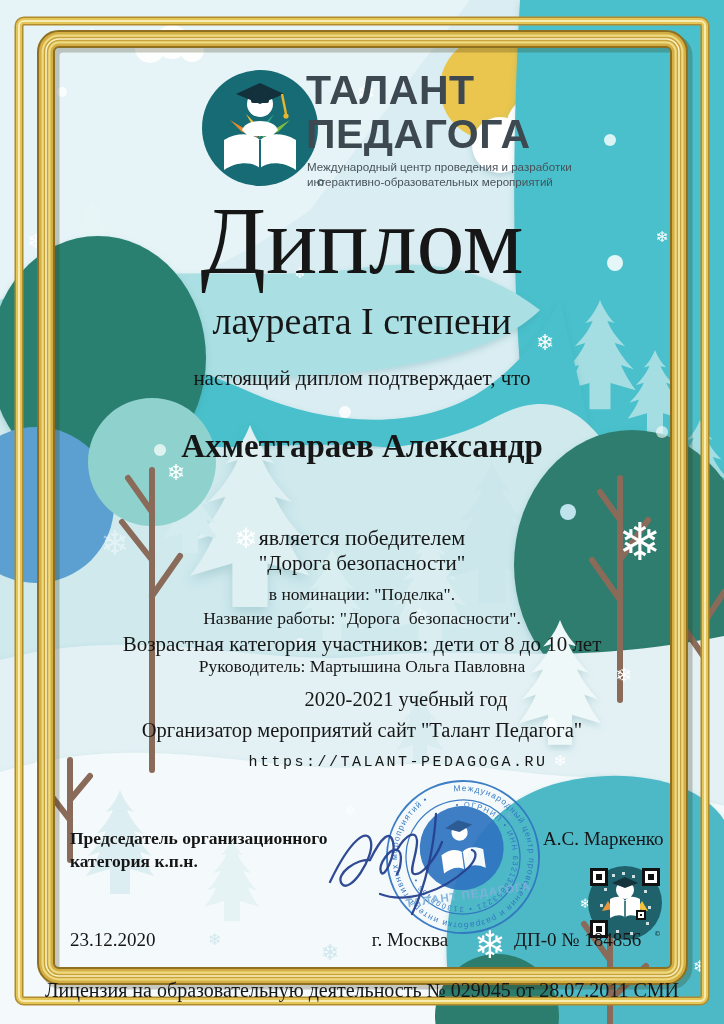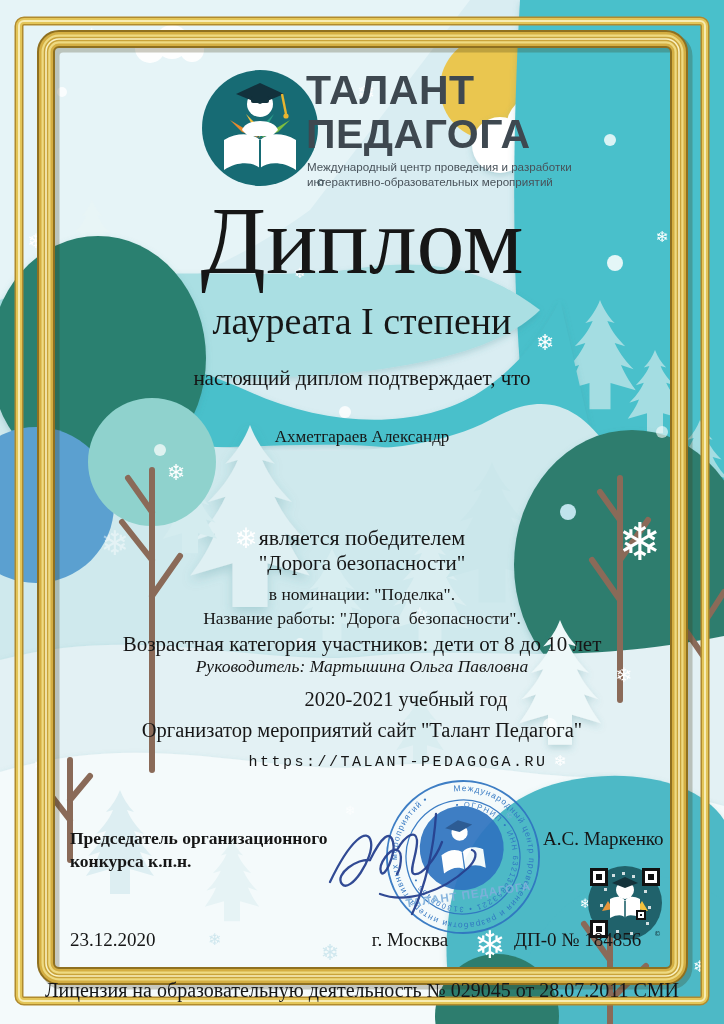--- a/index.html
+++ b/index.html
@@ -176,34 +176,34 @@
     <div>интерактивно-образовательных мероприятий</div>
   </div>
   <div class="abs sans" style="left:306px;top:68px;font-size:41px;font-weight:700;color:#3e4850;letter-spacing:.5px;line-height:44px;">
     <div>ТАЛАНТ</div>
     <div>ПЕДАГОГА</div>
   </div>
 
   <div class="t" style="top:184px;font-size:96px;">Диплом</div>
   <div class="t" style="top:299px;font-size:38px;">лауреата I степени</div>
   <div class="t" style="top:366px;font-size:21px;">настоящий диплом подтверждает, что</div>
-  <div class="t" style="top:427px;font-size:17px;font-weight:400;">Ахметгараев Александр</div>
+  <div class="t" style="top:427px;font-size:33px;font-weight:700;">Ахметгараев Александр</div>
   <div class="t" style="top:497px;font-size:22px;margin-top:28px;">является победителем</div>
   <div class="t" style="top:551px;font-size:21px;">"Дорога безопасности"</div>
   <div class="t" style="top:584px;font-size:17.5px;">в номинации: "Поделка".</div>
   <div class="t" style="top:608px;font-size:17.5px;white-space:pre;">Название работы: "Дорога  безопасности".</div>
   <div class="t" style="top:632px;font-size:21px;">Возрастная категория участников: дети от 8 до 10 лет</div>
-  <div class="t" style="top:656px;font-size:17.5px;font-style:italic;">Руководитель: Мартышина Ольга Павловна</div>
+  <div class="t" style="top:656px;font-size:17.5px;">Руководитель: Мартышина Ольга Павловна</div>
   <div class="t" style="top:687px;font-size:20.5px;padding-left:44px;">2020-2021 учебный год</div>
   <div class="t" style="top:718px;font-size:20.5px;">Организатор мероприятий сайт "Талант Педагога"</div>
   <div class="t mono" style="top:754px;font-size:15px;letter-spacing:2.5px;">https://TALANT-PEDAGOGA.RU</div>
 
   <div class="abs" style="left:70px;top:827px;font-size:17.5px;line-height:23px;font-weight:bold;">
     <div>Председатель организационного</div>
-    <div>конкурса к.п.н.</div>
+    <div>категория к.п.н.</div>
   </div>
   <div class="abs" style="left:543px;top:828px;font-size:19px;">А.С. Маркенко</div>
 
   <svg class="abs" style="left:378px;top:772px;opacity:.92;transform:rotate(-8deg);" width="170" height="170" viewBox="-85 -85 170 170">
     <defs>
       <path id="rt1" d="M 0,-66 a 66,66 0 1,1 -0.01,0"></path>
       <path id="rt2" d="M 0,-50 a 50,50 0 1,1 -0.01,0"></path>
     </defs>
     <circle r="76" fill="none" stroke="#2f74c0" stroke-width="2"></circle>
     <circle r="57" fill="none" stroke="#2f74c0" stroke-width="1.3"></circle>

